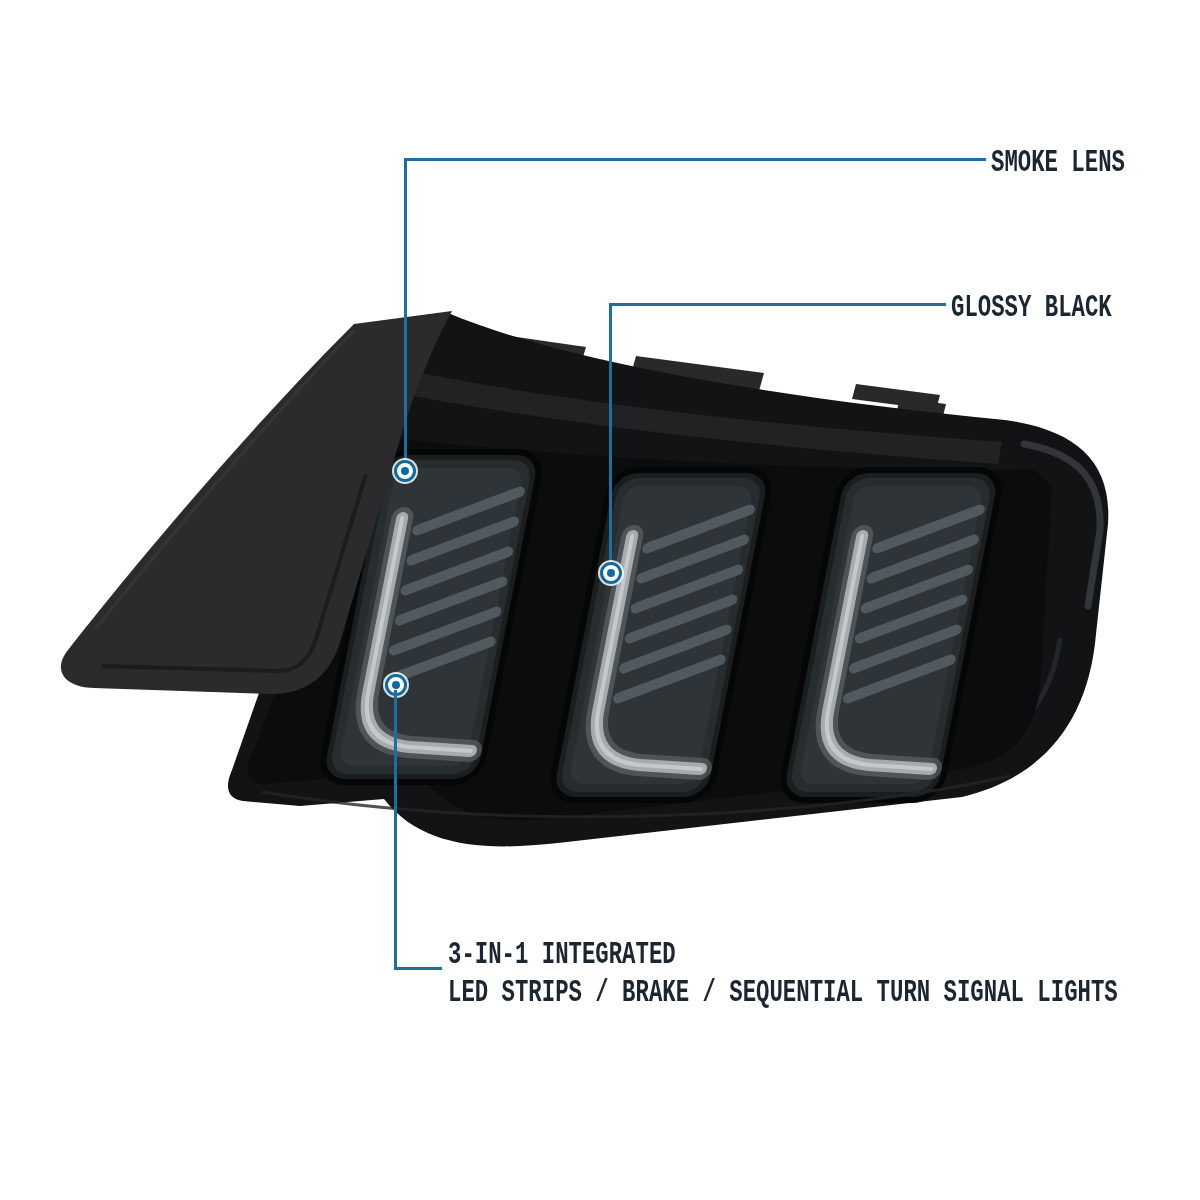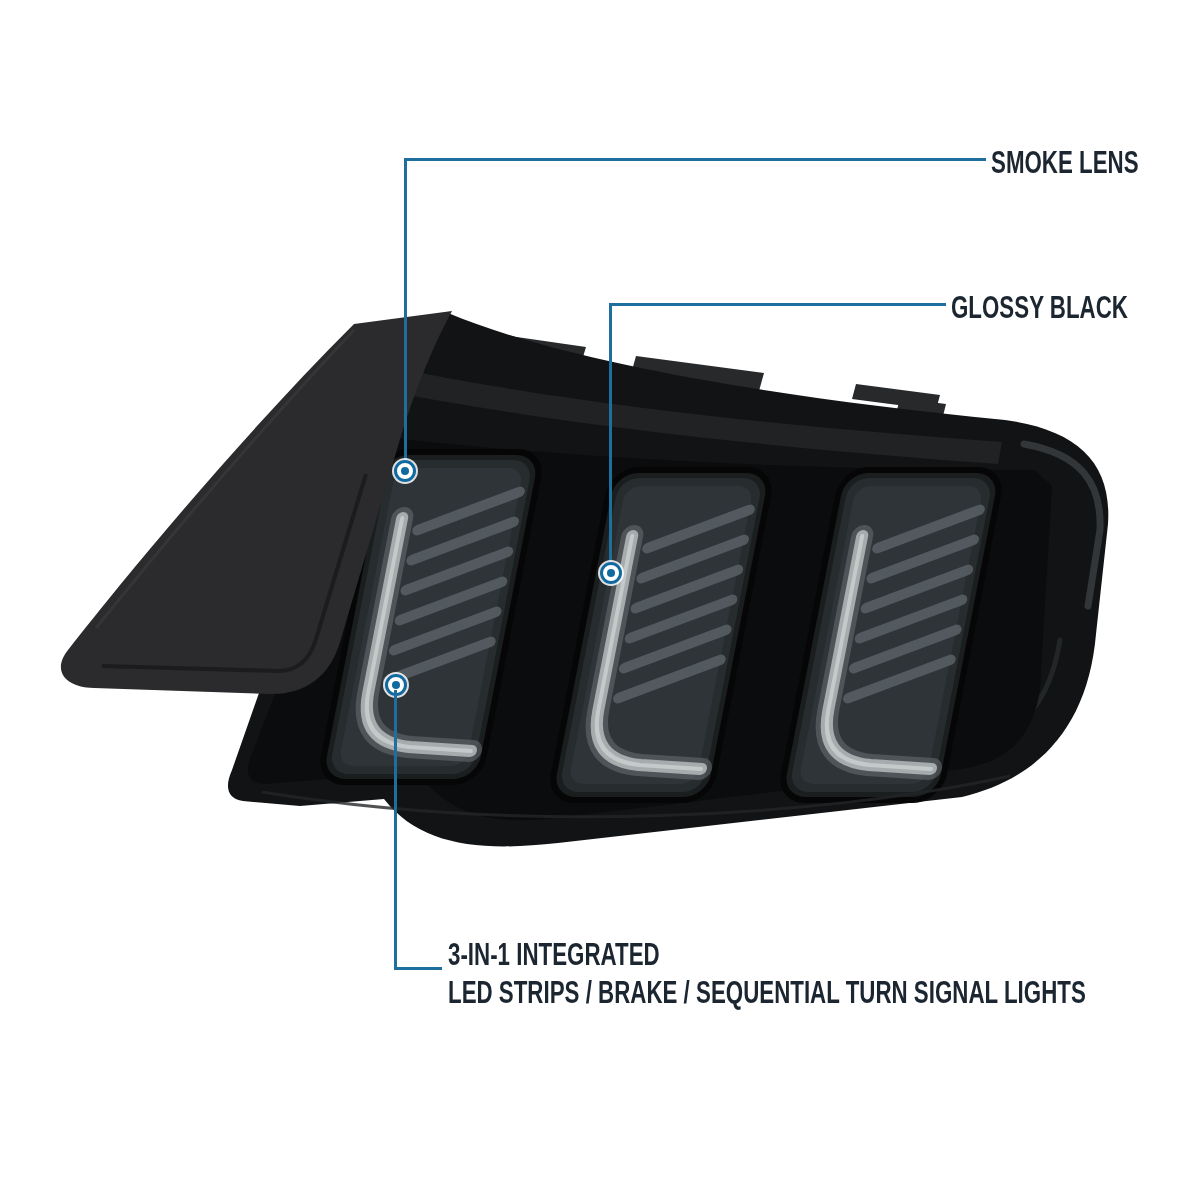--- a/index.html
+++ b/index.html
@@ -7,20 +7,21 @@
   body {
     background: var(--background, #ffffff);
     font-family: "Liberation Sans", sans-serif;
     overflow: hidden;
   }
   .canvas {
     position: relative;
     width: 1200px;
     height: 1200px;
     background: var(--background, #ffffff);
+    font-family: Liberation Mono, monospace;
   }
   .product-svg { position: absolute; left: 0; top: 0; }
 
   .callout-line {
     position: absolute;
     background: var(--callout-line, #1e6f9e);
   }
   .callout-label {
     position: absolute;
     color: var(--label-text, #1c2631);

